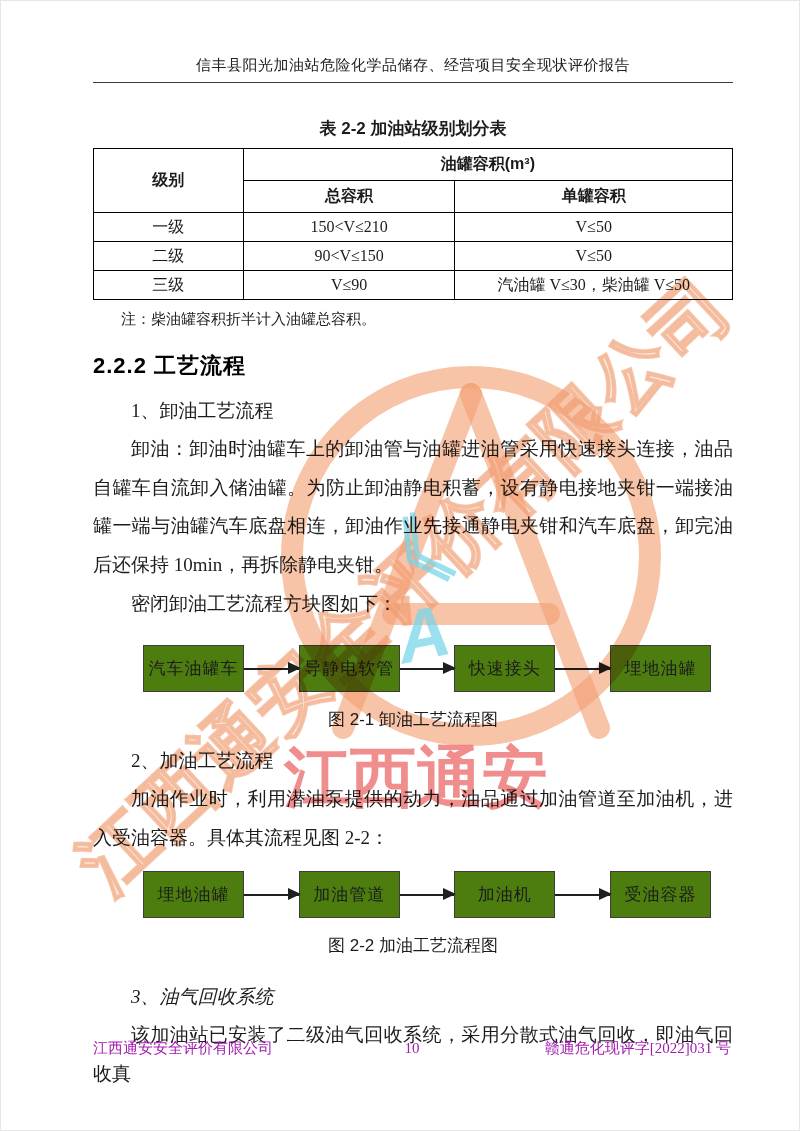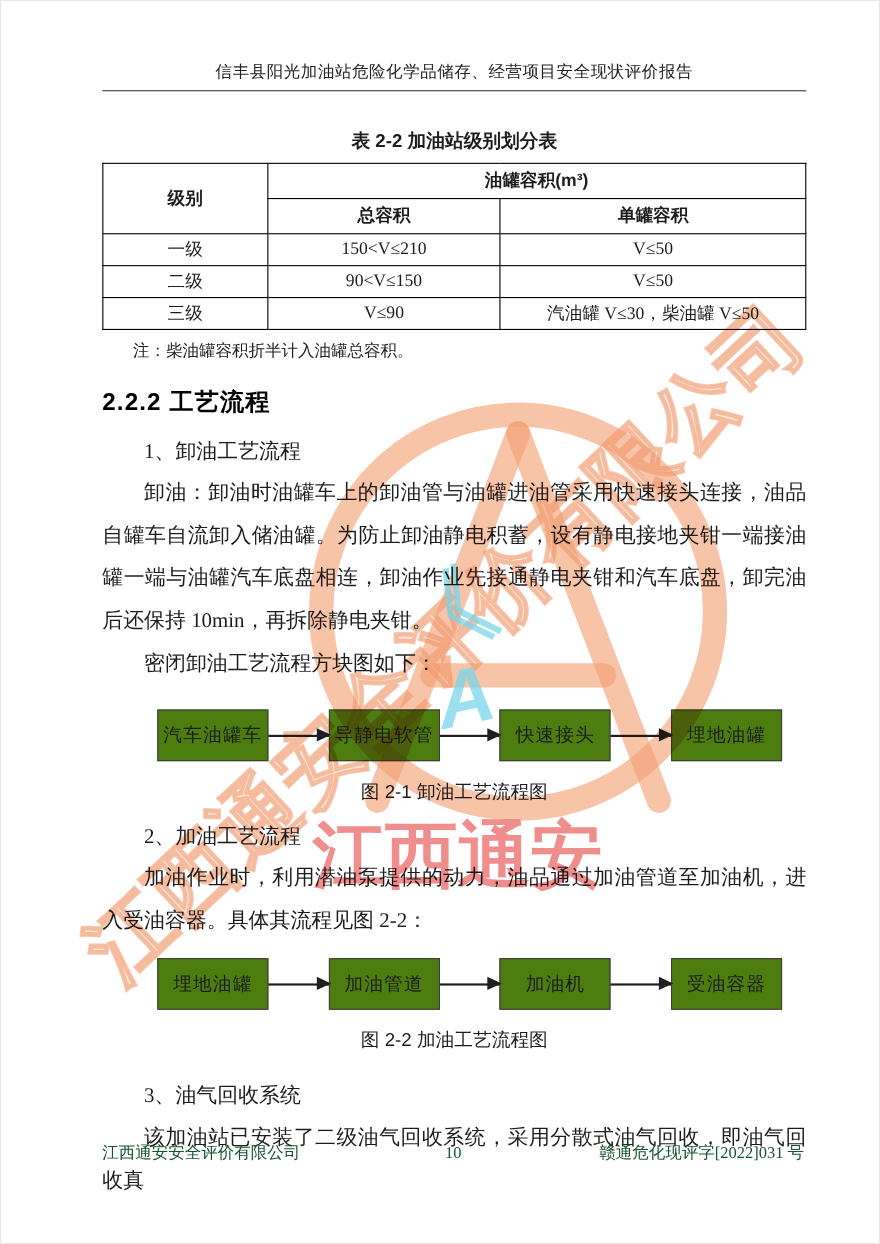--- a/index.html
+++ b/index.html
@@ -57,21 +57,21 @@
     border-left:13px solid #1f1f1f; border-top:6.5px solid transparent; border-bottom:6.5px solid transparent;
   }
   .fig-caption {
     text-align:center; font-weight:normal; font-size:17px; margin-top:16px;
     font-family:"Liberation Sans","DejaVu Sans",sans-serif;
   }
 
   
   .doc-footer {
     position:absolute; left:92px; right:68px; top:1038px; z-index:1;
-    display:flex; align-items:baseline; font-size:15px; color:#14532d;
+    display:flex; align-items:baseline; font-size:15px; color:#a21caf;
   }
   .footer-company { flex:1; text-align:left; }
   .footer-page { flex:0 0 auto; text-align:left; }
   .footer-doc { flex:1; text-align:right; }
 
   
   .watermark { position:absolute; inset:0; z-index:2; pointer-events:none; mix-blend-mode:multiply; }
   .wm-circle {
     position:absolute; left:280px; top:365px; width:380px; height:380px;
     border:22px solid rgba(243,160,115,.62); border-radius:50%;
@@ -181,21 +181,21 @@
         <div class="flow-arrow"></div>
         <div class="flow-box">加油管道</div>
         <div class="flow-arrow"></div>
         <div class="flow-box">加油机</div>
         <div class="flow-arrow"></div>
         <div class="flow-box">受油容器</div>
       </div>
 
       <div class="fig-caption">图 2-2  加油工艺流程图</div>
 
-      <div class="sub-title" style="margin-top:20px;">3、油气回收系统</div>
+      <div class="sub-title" style="margin-top:20px;font-style:italic;">3、油气回收系统</div>
 
       <div class="body-para">该加油站已安装了二级油气回收系统，采用分散式油气回收，即油气回收真</div>
 
     </div>
   </div>
 
   <div class="doc-footer">
     <div class="footer-company">江西通安安全评价有限公司</div>
     <div class="footer-page">10</div>
     <div class="footer-doc">赣通危化现评字[2022]031 号</div>

